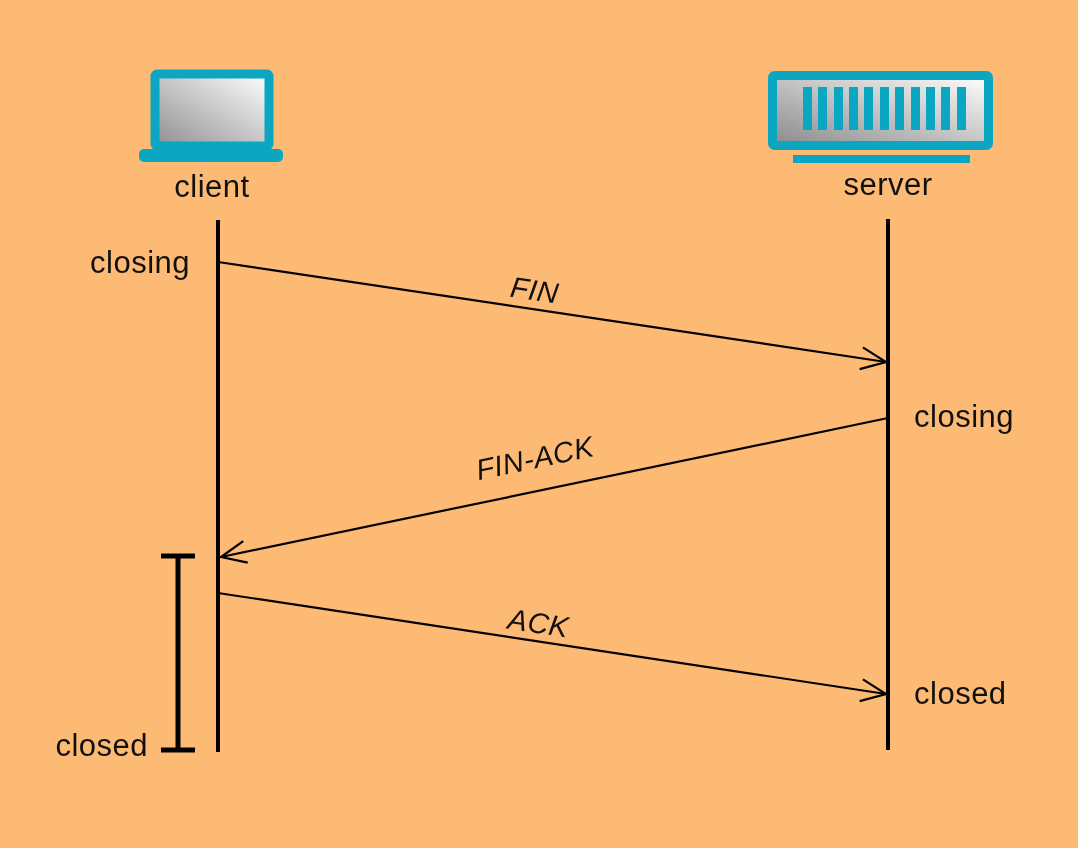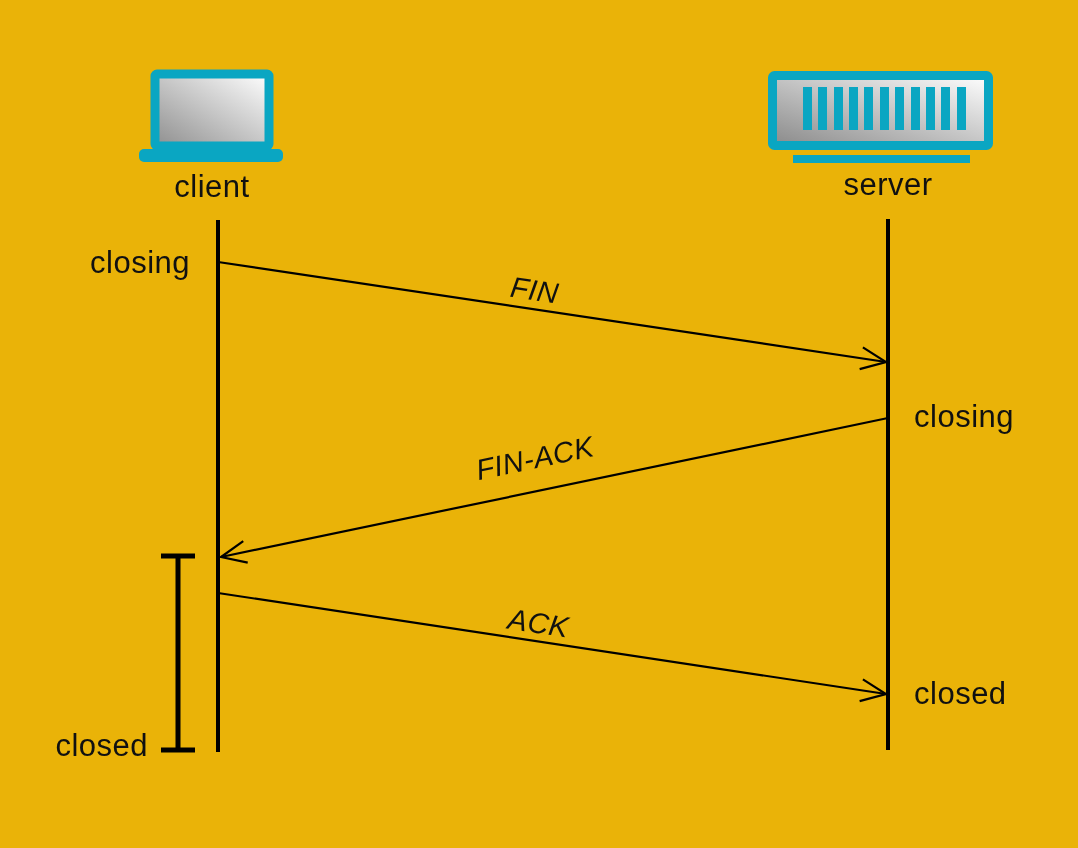--- a/index.html
+++ b/index.html
@@ -9,21 +9,21 @@
   }
   html, body {
     margin: 0;
     padding: 0;
     background: #ffffff;
   }
   .stage {
     position: relative;
     width: 1078px;
     height: 848px;
-    background: #eab308;
+    background: #fdba74;
     overflow: hidden;
     font-family: "Liberation Sans", sans-serif;
   }
   svg { display: block; }
   .accent-fill  { fill: var(--accent); }
   .accent-stroke { stroke: var(--accent); }
   .line-stroke { stroke: var(--line); }
   text {
     fill: var(--text);
     font-family: "Liberation Sans", "DejaVu Sans", sans-serif;

